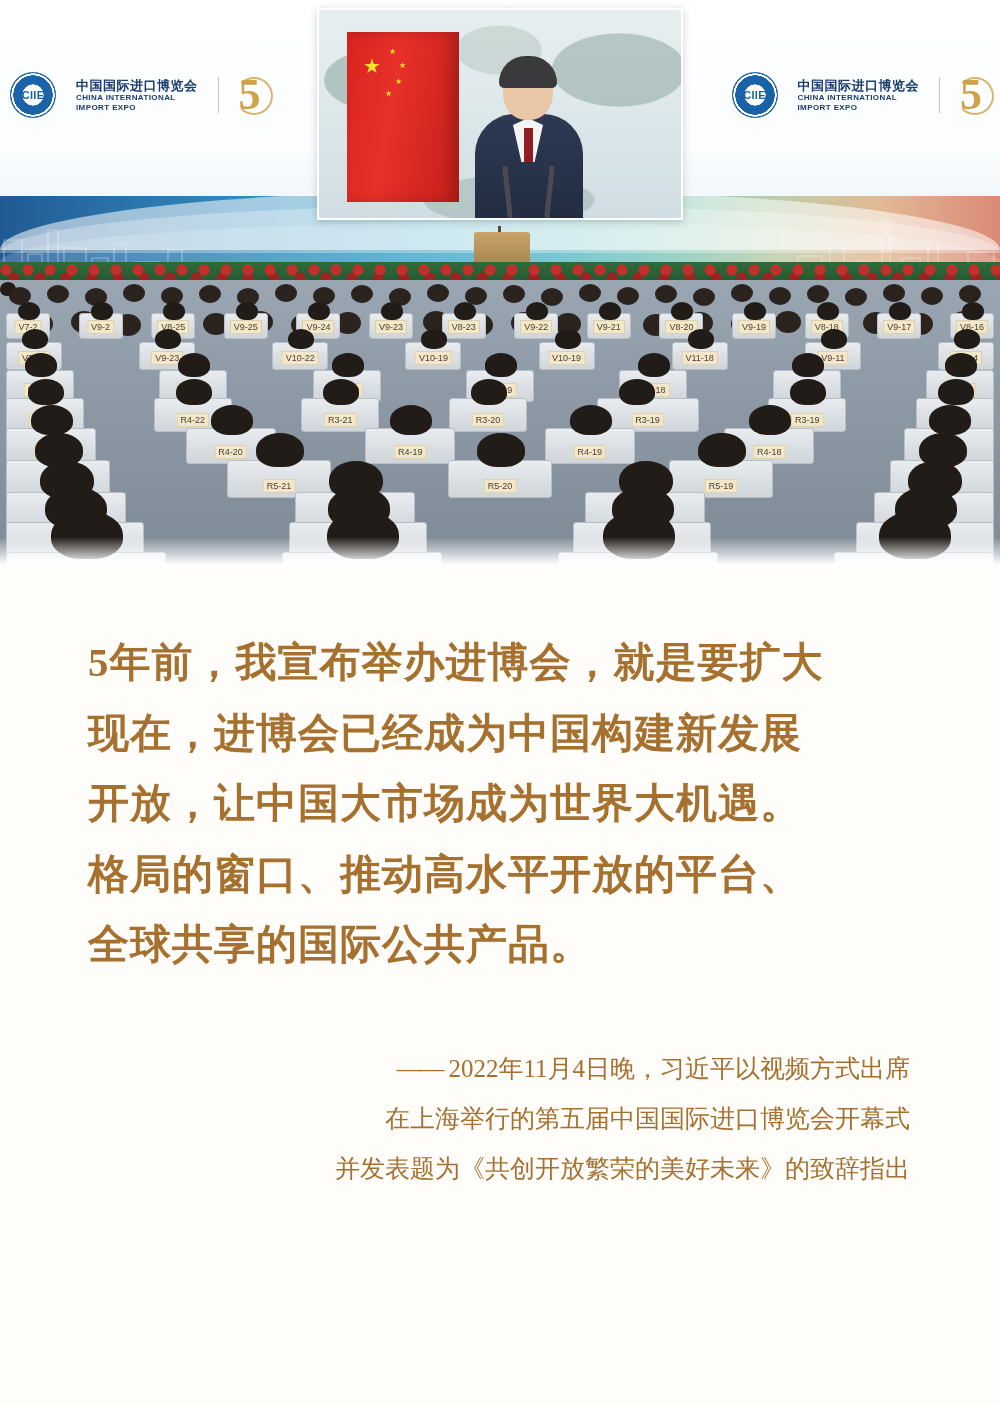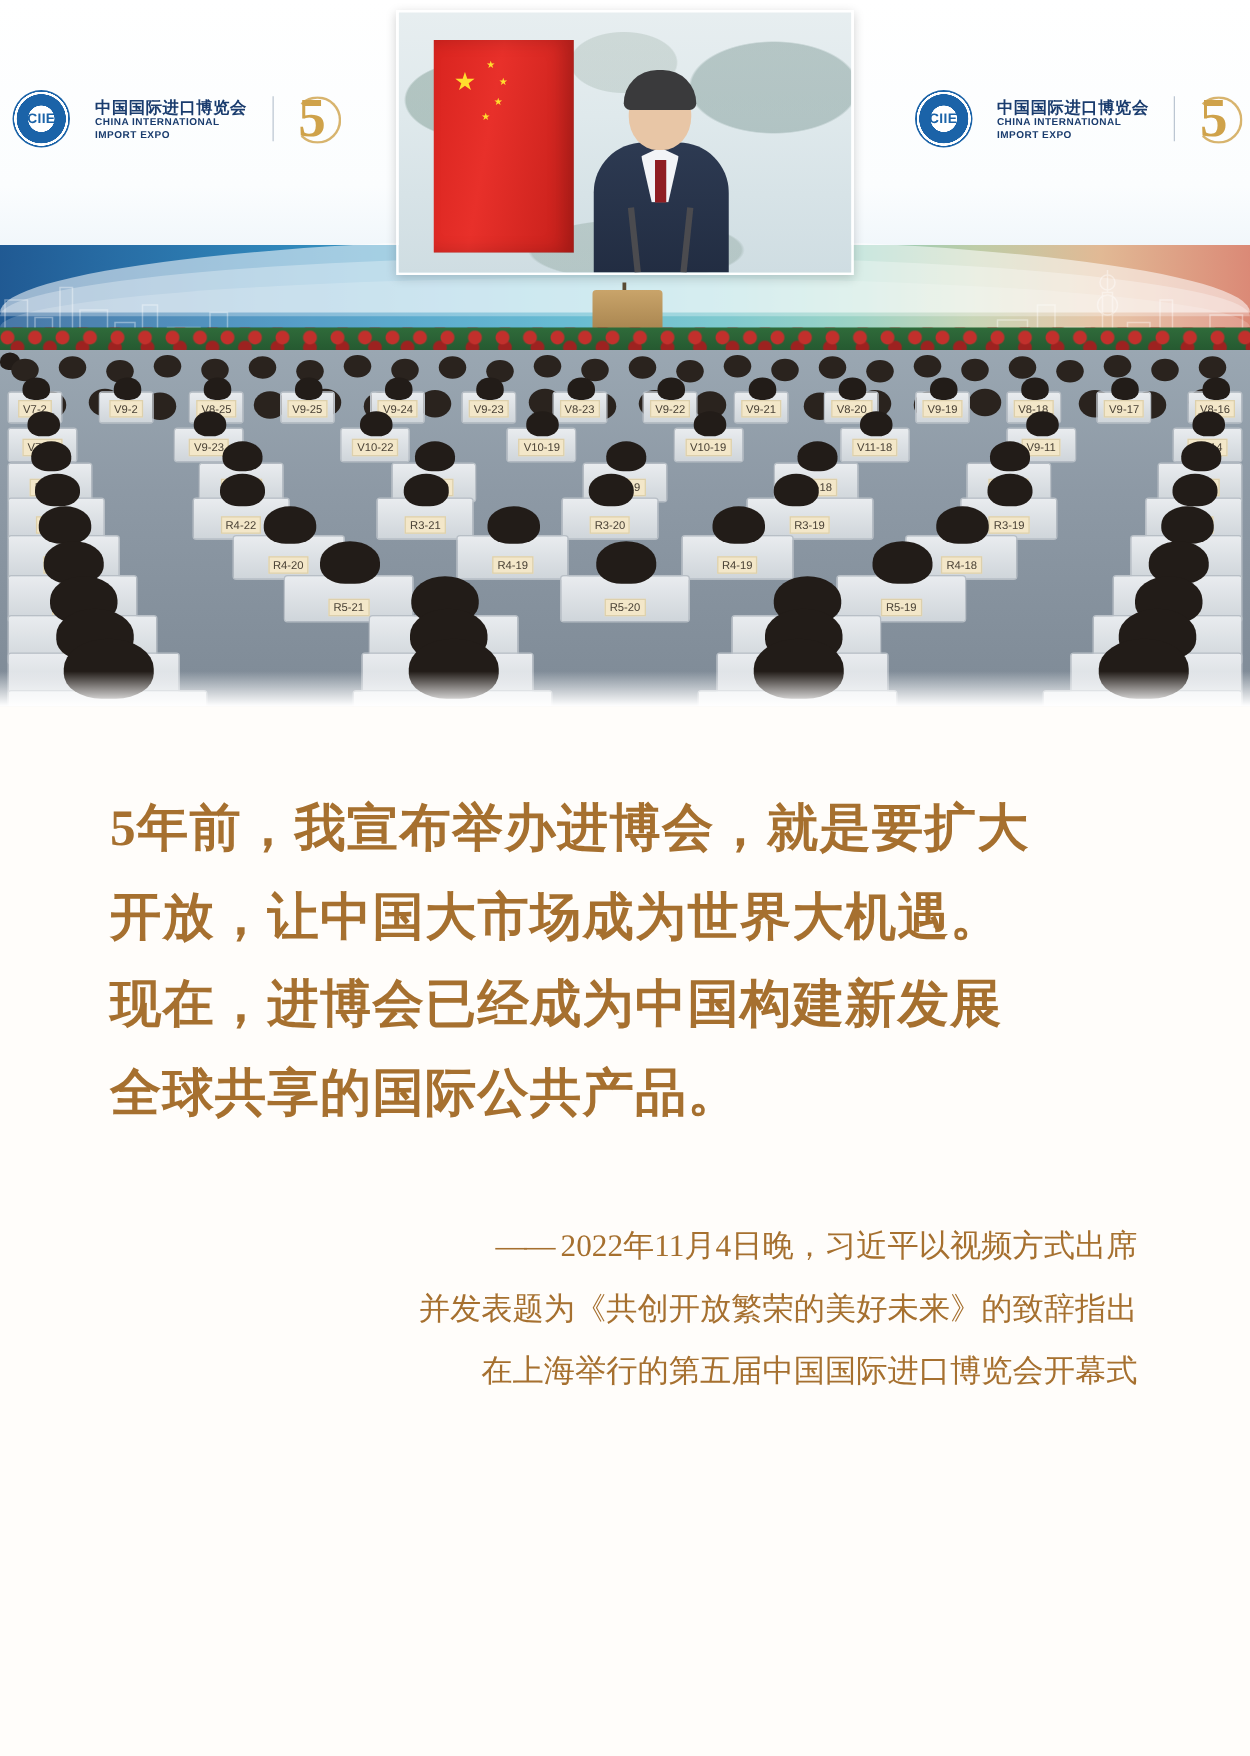--- a/index.html
+++ b/index.html
@@ -722,26 +722,27 @@
         <div class="logo-en">IMPORT EXPO</div>
       </div>
       <div class="logo-sep"></div>
       <div class="five">5</div>
     </div>
 
   </div>
 
   <div class="quote-area">
     <div class="quote-line">5年前，我宣布举办进博会，就是要扩大</div>
+    <div class="quote-line">现在，进博会已经成为中国构建新发展</div>
     <div class="quote-line">开放，让中国大市场成为世界大机遇。</div>
-    <div class="quote-line">现在，进博会已经成为中国构建新发展</div>
+    <div class="quote-line">格局的窗口、推动高水平开放的平台、</div>
     <div class="quote-line">全球共享的国际公共产品。</div>
 
     <div class="attrib">
       <div>
         <span class="dash">——</span><span>2022年11月4日晚，习近平以视频方式出席</span>
       </div>
+      <div>在上海举行的第五届中国国际进口博览会开幕式</div>
       <div>并发表题为《共创开放繁荣的美好未来》的致辞指出</div>
-      <div>在上海举行的第五届中国国际进口博览会开幕式</div>
     </div>
   </div>
 
 </div>
 
 </body></html>

